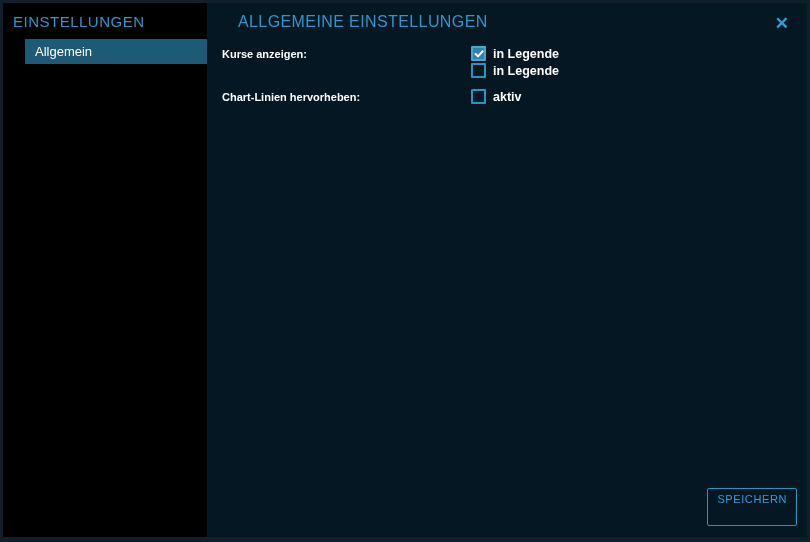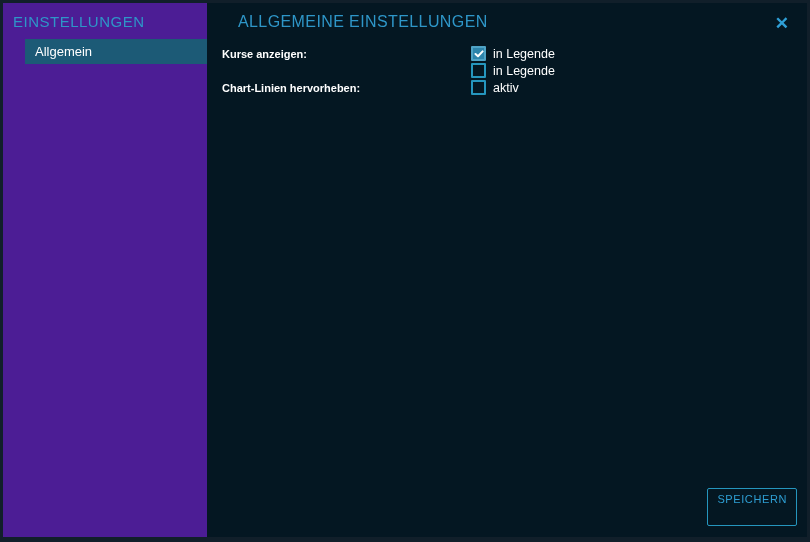--- a/index.html
+++ b/index.html
@@ -11,21 +11,21 @@
   }
   .window {
     width: 810px; height: 542px;
     display: flex;
     border: 3px solid #111f2a;
     border-bottom-width: 5px;
   }
   
   .sidebar {
     width: 204px;
-    background: #4c1d95;
+    background: #000000;
     flex: none;
     display: flex;
     flex-direction: column;
   }
   .sidebar-title {
     color: #2e96c8;
     font-size: 15px;
     letter-spacing: 0.5px;
     padding: 10px 12px 9px 10px;
   }
@@ -71,21 +71,21 @@
     line-height: 1;
     cursor: pointer;
     padding: 2px 3px;
     font-family: "Liberation Sans", sans-serif;
   }
   .form { margin-top: 12px; }
   .row {
     display: flex;
     align-items: flex-start;
   }
-  .row + .row { }
+  .row + .row { margin-top: 9px; }
   .row-label {
     width: 264px;
     padding-left: 15px;
     color: #ffffff;
     font-weight: 700;
     font-size: 11px;
     line-height: 16px;
     flex: none;
   }
   .options { display: flex; flex-direction: column; }
@@ -115,21 +115,21 @@
     stroke-linejoin: round;
   }
   .checkbox.checked {
     background: #2d84ab;
     border-color: #4fa3c6;
   }
   .checkbox.checked .check { display: block; }
   .option-label {
     margin-left: 7px;
     color: #ffffff;
-    font-weight: 400;
+    font-weight: 700;
     font-size: 12.5px;
     white-space: nowrap;
   }
   .save-btn {
     position: absolute;
     right: 10px;
     bottom: 11px;
     background: transparent;
     border: 1px solid #2596be;
     border-radius: 2px;

